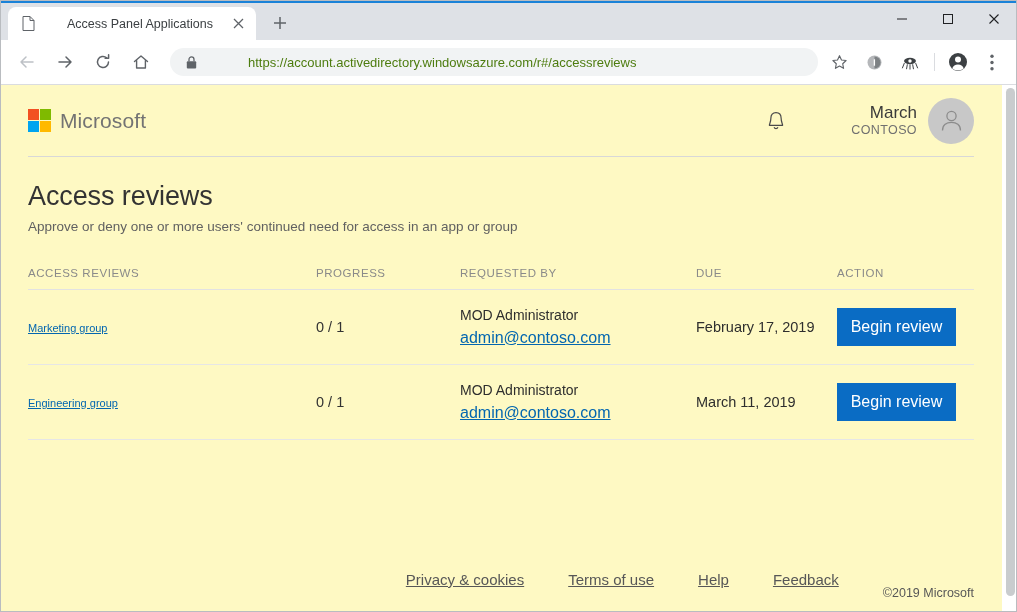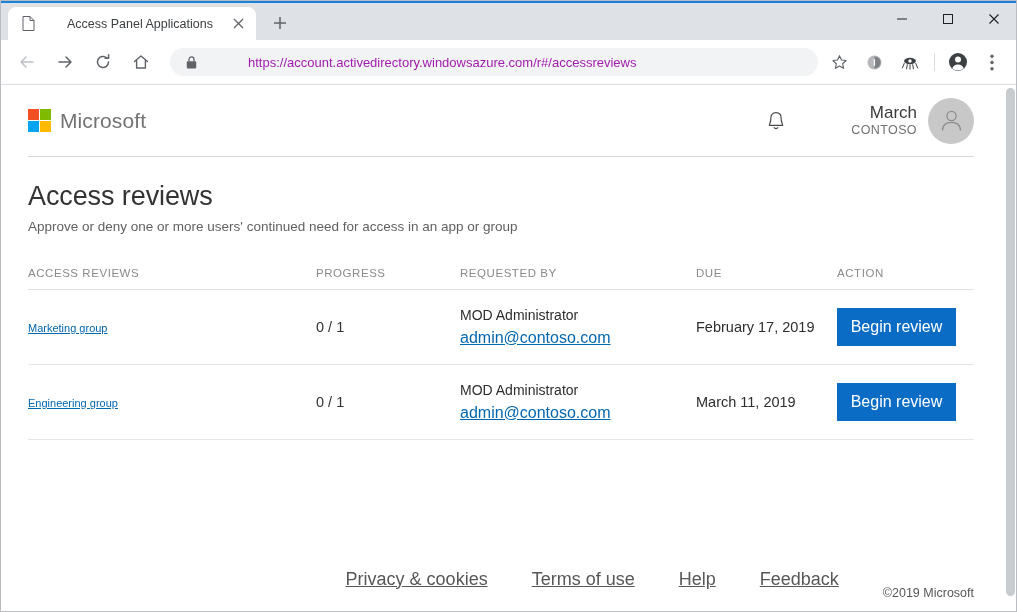--- a/index.html
+++ b/index.html
@@ -104,21 +104,21 @@
     margin: 0 6px 0 10px;
   }
   .lock-icon {
     width: 14px; height: 14px;
     margin-right: 10px;
     flex: 0 0 14px;
     display: flex; align-items: center; justify-content: center;
   }
   .url-text {
     font-size: 13px;
-    color: #a21caf;
+    color: #4d7c0f;
     white-space: nowrap; overflow: hidden; padding-left: 40px;
   }
   .star-btn {
     width: 30px; height: 30px;
     display: flex; align-items: center; justify-content: center;
     margin-right: 2px;
     border-radius: 50%;
     color: #5f6368;
   }
   .ext-icon {
@@ -134,21 +134,21 @@
   .profile-btn, .menu-btn {
     width: 30px; height: 30px;
     display: flex; align-items: center; justify-content: center;
     margin: 0 2px;
     color: #5f6368;
   }
 
   
   .viewport {
     flex: 1 1 auto;
-    background: #ffffff;
+    background: #fef9c3;
     position: relative;
     overflow: hidden;
     display: flex;
   }
   .page {
     flex: 1 1 auto;
     position: relative;
     display: flex; flex-direction: column;
     padding-left: 28px; padding-right: 28px;
   }
@@ -306,21 +306,21 @@
   
   .spacer { flex: 1 1 auto; }
   .footer {
     display: flex;
     justify-content: flex-end;
     align-items: center;
     padding-bottom: 12px;
     gap: 44px;
   }
   .footer-link {
-    font-size: 18px;
+    font-size: 15px;
     color: #575757;
   }
   .footer-copy {
     font-size: 12.5px;
     color: #575757;
     margin-top: 28px;
   }
   .win-border {
     position: absolute; inset: 0;
     border: 1px solid #b9bcc0;

